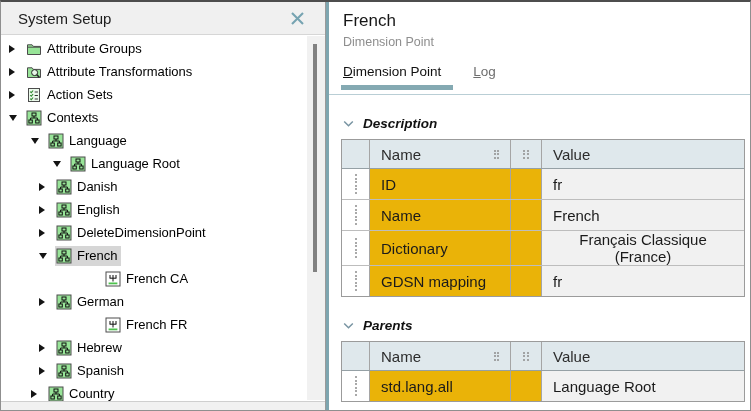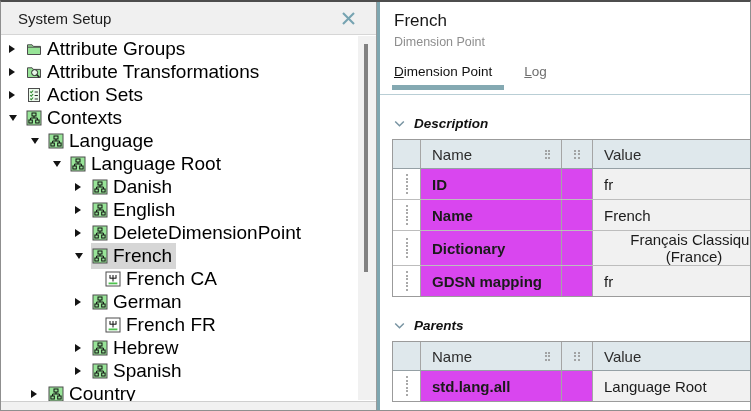--- a/index.html
+++ b/index.html
@@ -5,42 +5,42 @@
   * { box-sizing: border-box; margin: 0; padding: 0; }
   body { font-family: "Liberation Sans", sans-serif; background: #fff; }
 
   .window {
     width: 751px; height: 411px;
     border: 1px solid #8f8f8f; border-top: 2px solid #4d4d4d;
     display: flex; overflow: hidden; background: #fff; position: relative;
   }
 
   
-  .left-panel { width: 376px; flex: none; position: relative; background: #fff; border-right: 1px solid #9a9a9a; overflow: hidden; }
+  .left-panel { width: 325px; flex: none; position: relative; background: #fff; border-right: 1px solid #9a9a9a; overflow: hidden; }
   .lp-header { height: 33px; background: #f0f0f0; border-bottom: 1px solid #d6d6d6; display: flex; align-items: center; padding: 0 10px 0 17px; }
   .lp-title { flex: 1; font-size: 15px; color: #1c1c1c; }
   .lp-close { width: 20px; height: 20px; display: flex; align-items: center; justify-content: center; cursor: pointer; margin-right: 8px; }
 
   .tree { padding-top: 2px; }
   .row { height: 23px; display: flex; align-items: center; white-space: nowrap; }
   .lvl0 { padding-left: 8px; }
   .lvl1 { padding-left: 30px; }
   .lvl2 { padding-left: 52px; }
-  .lvl3 { padding-left: 74px; }
+  .lvl3 { padding-left: 38px; }
   .lvl4 { padding-left: 87px; }
   .twisty { width: 16px; flex: none; display: flex; align-items: center; }
   .twisty.right::before { content: ""; display: block; width: 0; height: 0;
     border-left: 6px solid #141414; border-top: 4px solid transparent; border-bottom: 4px solid transparent; }
   .twisty.down::before { content: ""; display: block; width: 0; height: 0;
     border-top: 6px solid #141414; border-left: 4px solid transparent; border-right: 4px solid transparent; }
   .node { display: flex; align-items: center; gap: 5px; padding: 2px 4px 2px 1px; }
   .node.selected { background: #d6d6d6; }
   .ticon { width: 16px; height: 16px; flex: none; display: block; }
   .ticon svg { display: block; }
-  .tlabel { font-size: 19px; color: #000; }
+  .tlabel { font-size: 13px; color: #000; }
 
   .vscroll { position: absolute; top: 34px; right: 0; bottom: 10px; width: 18px; background: #f1f1f1; }
   .vscroll .thumb { position: absolute; left: 6px; top: 8px; width: 4px; height: 228px; background: #818181; }
   .hscroll { position: absolute; left: 0; right: 0; bottom: 0; height: 9px; background: #f1f1f1; border-top: 1px solid #cfcfcf; }
 
   
   .splitter { width: 3px; flex: none; background: #7ea6b0; }
 
   
   .right-panel { flex: 1; background: #fff; padding-left: 12px; overflow: hidden; }
@@ -62,21 +62,21 @@
   .tbl { width: 404px; margin-top: 8px; border: 1px solid #9b9b9b; }
   .tr { display: grid; grid-template-columns: 28px 141px 31px 1fr; }
   .tr.data { border-top: 1px solid #bdbdbd; }
   .tr.head + .tr.data { border-top: 1px solid #95a0a5; }
   .td { min-height: 30px; display: flex; align-items: center; font-size: 15px; color: #1b1b1b; padding: 0 11px; border-right: 1px solid #a5a5a5; gap: 44px; }
   .td:last-child { border-right: none; text-align: center; }
   .tr.head .td { background: #dfe8ec; color: #2c2c2c; min-height: 28px; }
   .tr.head .c-name { justify-content: space-between; }
   .tr.head .c-mid, .td.c-handle { justify-content: center; padding: 0; }
   .tr.data .c-handle { background: #fff; }
-  .tr.data .c-name, .tr.data .c-mid { background: #d946ef; font-weight: bold; }
+  .tr.data .c-name, .tr.data .c-mid { background: #eab308; }
   .tr.data .c-value { background: #f1f1f1; }
 
   .dots-v { display: flex; flex-direction: column; gap: 1.5px; }
   .dots-v i, .dots-h2 i { width: 2px; height: 2px; background: #8c8c8c; border-radius: 50%; display: block; }
   .dots-h2 { display: grid; grid-template-columns: 2px 2px; gap: 1.5px; }
 </style>
 </head>
 <body>
 
 <div class="window">

